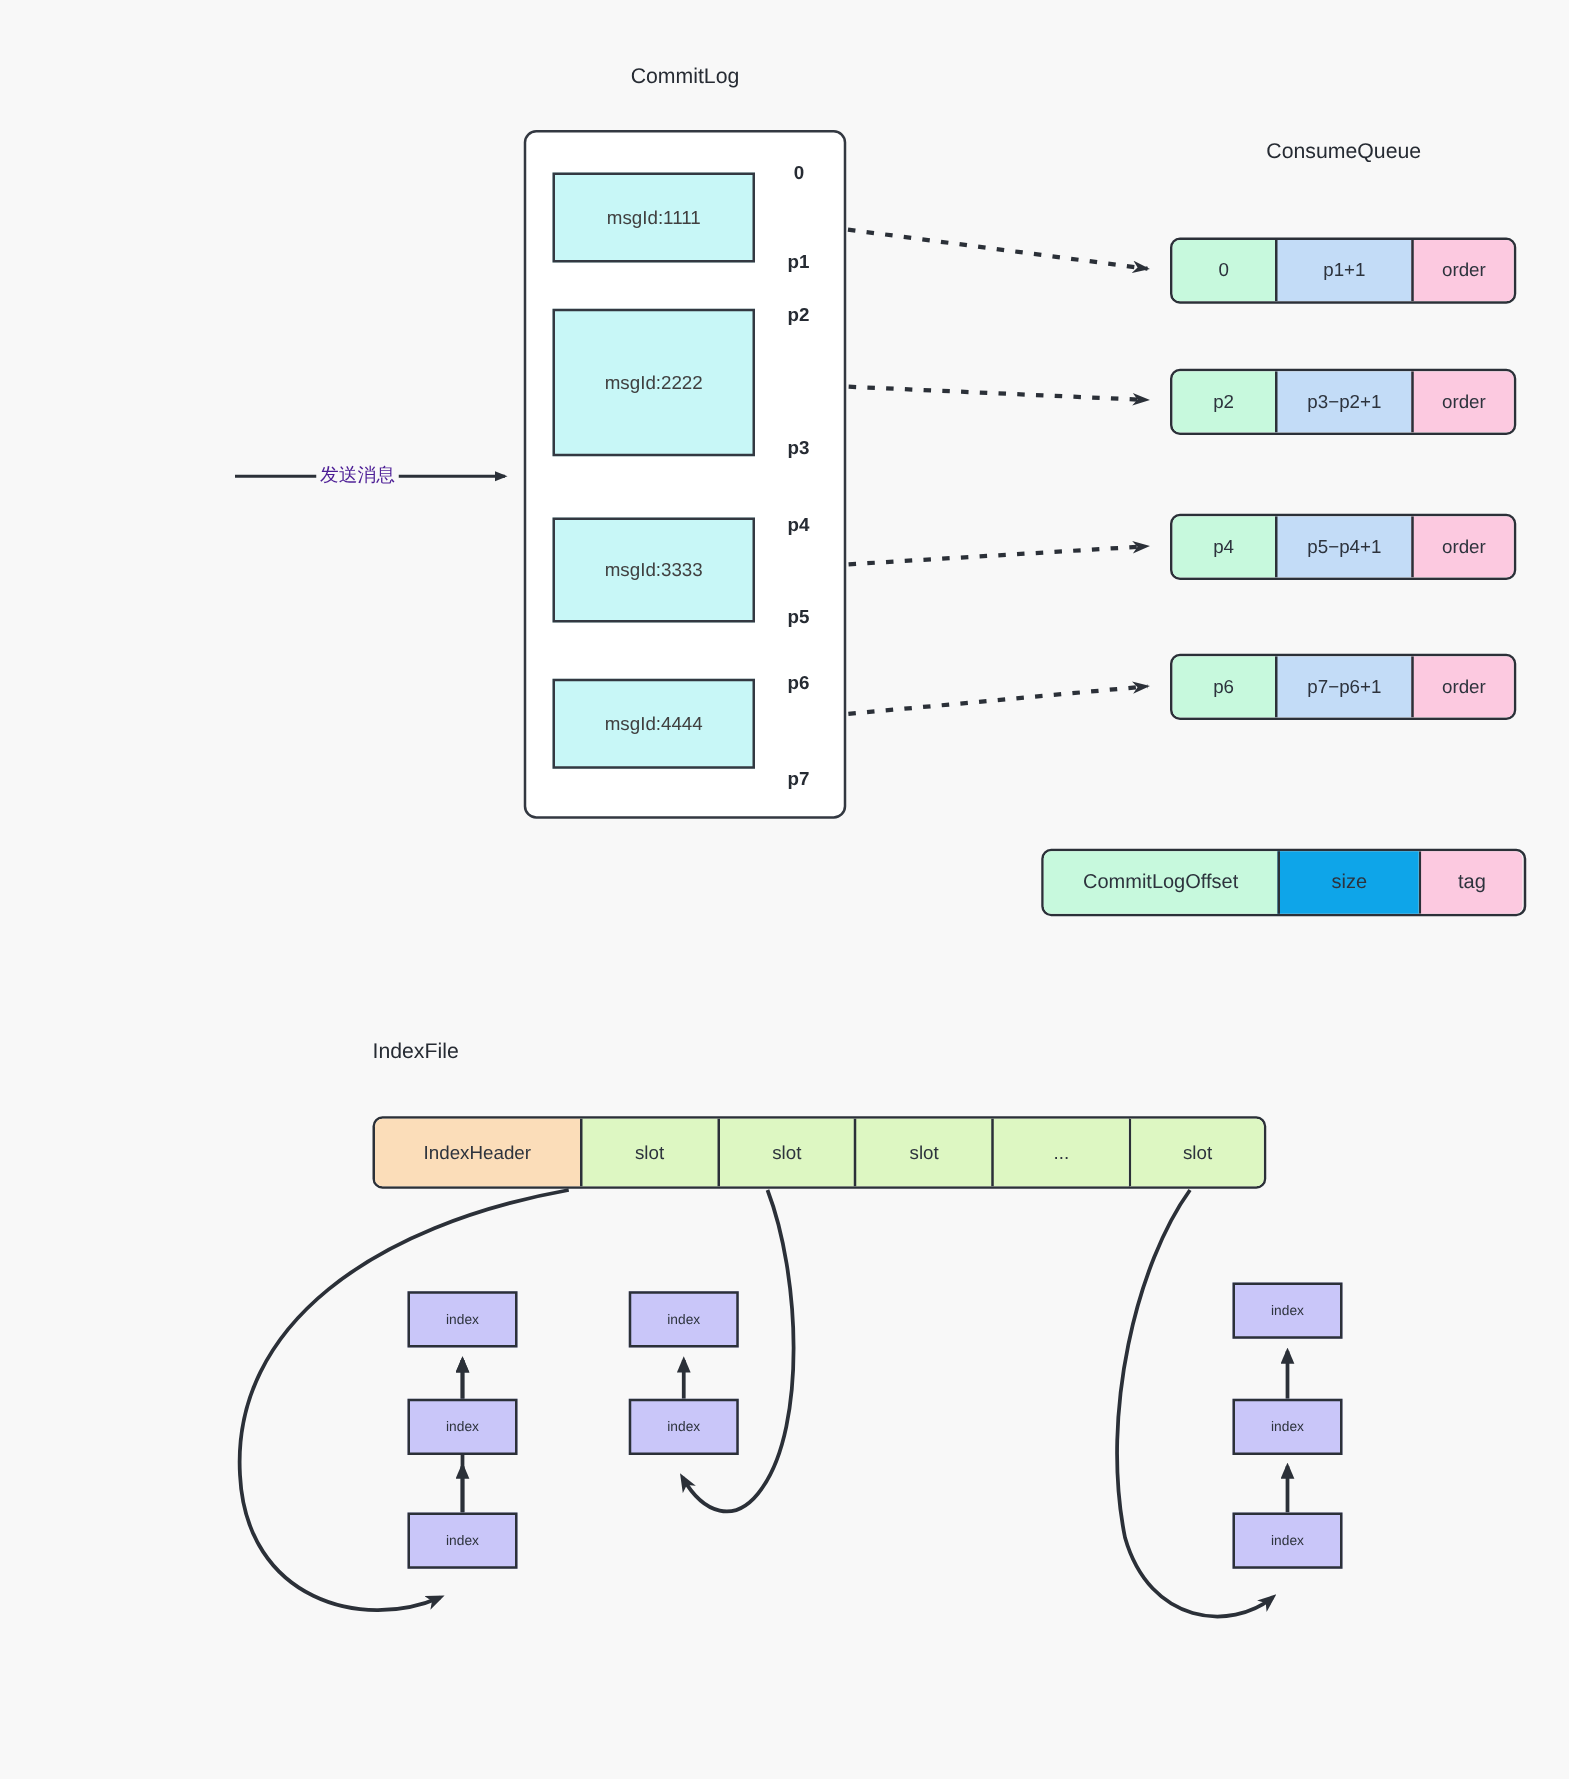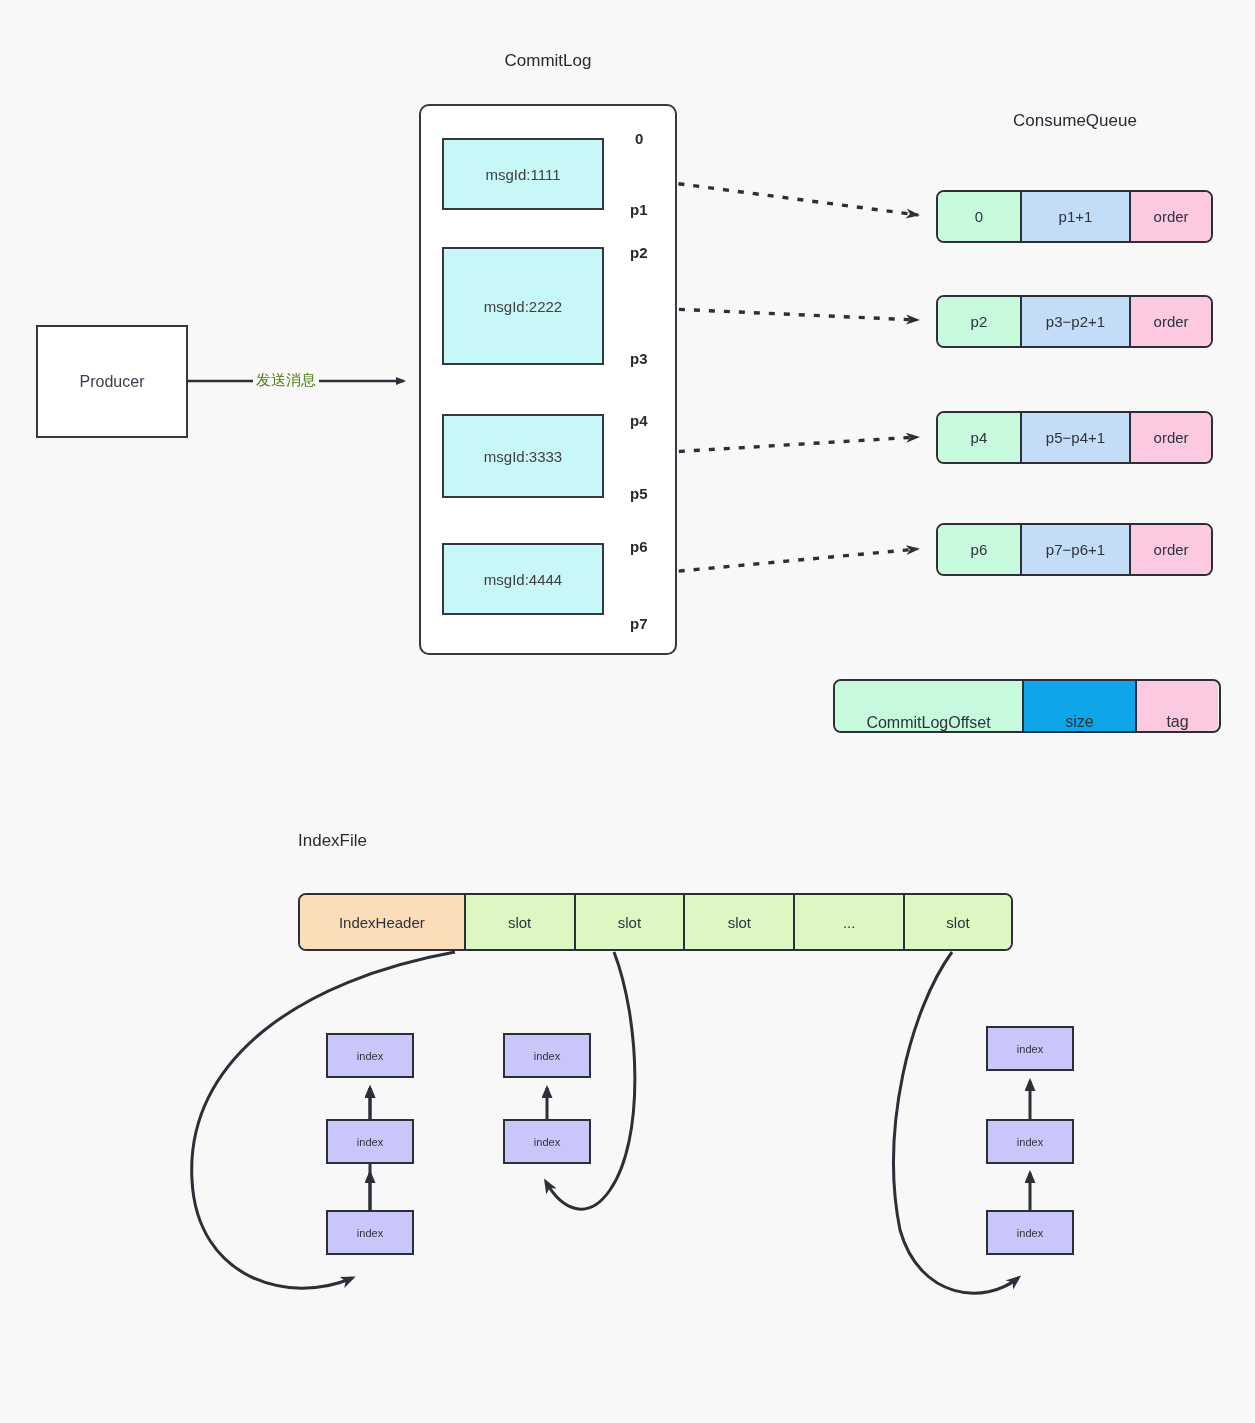--- a/index.html
+++ b/index.html
@@ -27,21 +27,21 @@
     position:absolute;
     left:36px;top:325px;width:152px;height:113px;
     background:#ffffff;
     border:2.5px solid #333841;
     display:flex;align-items:center;justify-content:center;
     font-size:16px;color:#3b414c;
     box-sizing:border-box;
   }
   .edge-label{
     position:absolute;
-    font-size:15px;color:#4d7c0f;
+    font-size:15px;color:#4c1d95;
     background:#f8f8f8;
     padding:0 3px;
     white-space:nowrap;
   }
 
   
   .commitlog{
     position:absolute;
     left:419px;top:104px;width:258px;height:551px;
     background:#ffffff;
@@ -87,21 +87,21 @@
   
   .legendrow{
     position:absolute;
     left:833px;top:679px;height:54px;
     display:flex;
     border:2.5px solid #2b3038;
     border-radius:8px;
     box-sizing:border-box;
   }
   .lg-cell{
-    display:flex;align-items:flex-end;justify-content:center;
+    display:flex;align-items:center;justify-content:center;
     font-size:16px;color:#2d333d;
     box-sizing:border-box;height:100%;
     position:relative;
     overflow:visible;
   }
   .lg-green{background:#c7f9dd;border-radius:6px 0 0 6px;}
   .lg-blue{background:#0ea5e9;border-left:2.5px solid #2b3038;}
   .lg-pink{background:#fcc9e0;border-left:2.5px solid #2b3038;border-radius:0 6px 6px 0;}
   .lg-wrap{
     width:100%;
@@ -196,23 +196,20 @@
 
     <g>
       <path d="M952,952 C910,1010 880,1130 900,1230 C920,1300 985,1305 1018,1278" stroke="#2b3038" stroke-width="3" fill="none" marker-end="url(#arrowCurve)"></path>
     </g>
   </svg>
 
   <div class="title" style="left:419px;top:51px;width:258px;">CommitLog</div>
   <div class="title" style="left:930px;top:111px;width:290px;">ConsumeQueue</div>
   <div class="title" style="left:298px;top:831px;width:145px;text-align:left;">IndexFile</div>
 
-  <div class="producer">
-    <span>Producer</span>
-  </div>
   <div class="edge-label" style="left:253px;top:371px;">发送消息</div>
 
   <div class="commitlog"></div>
 
   <div class="msgbox" style="left:442px;top:138px;width:162px;height:72px;">
     <span>msgId:1111</span>
   </div>
   <div class="msgbox" style="left:442px;top:247px;width:162px;height:118px;">
     <span>msgId:2222</span>
   </div>

